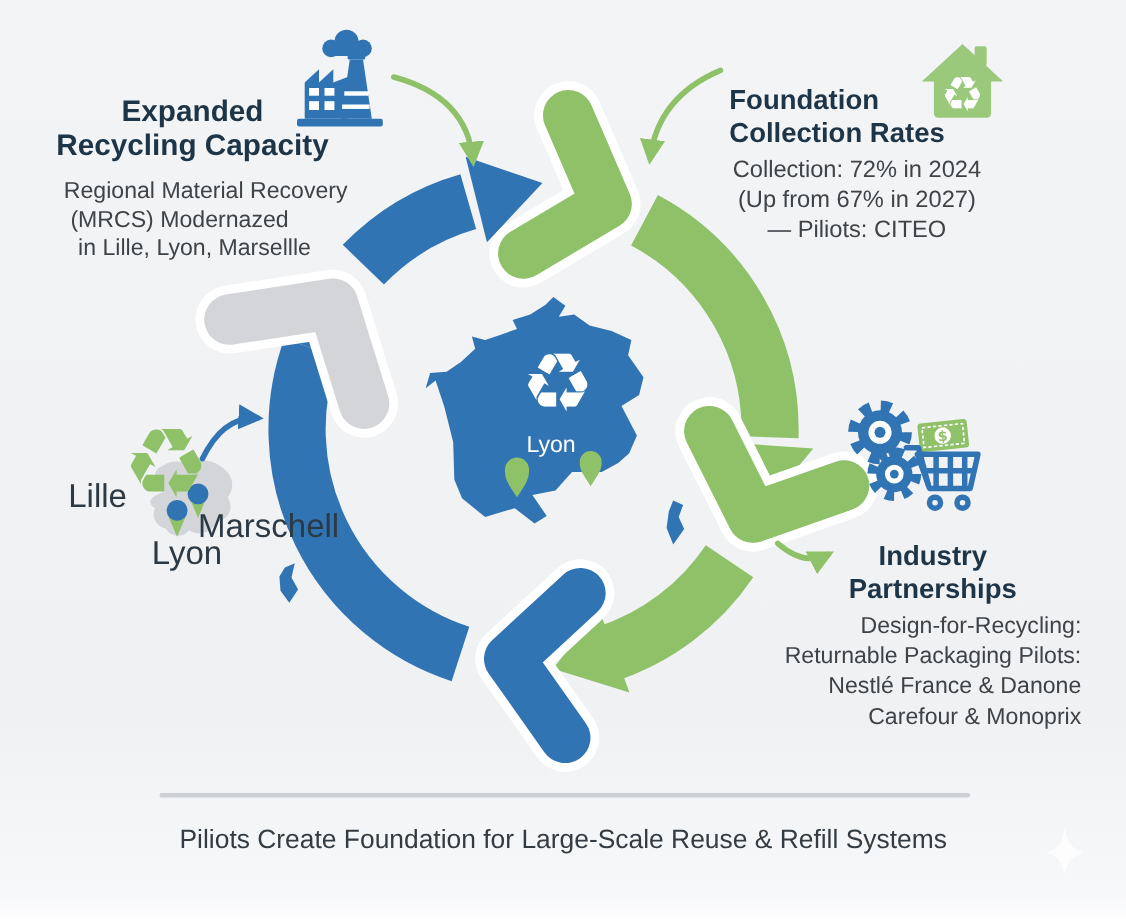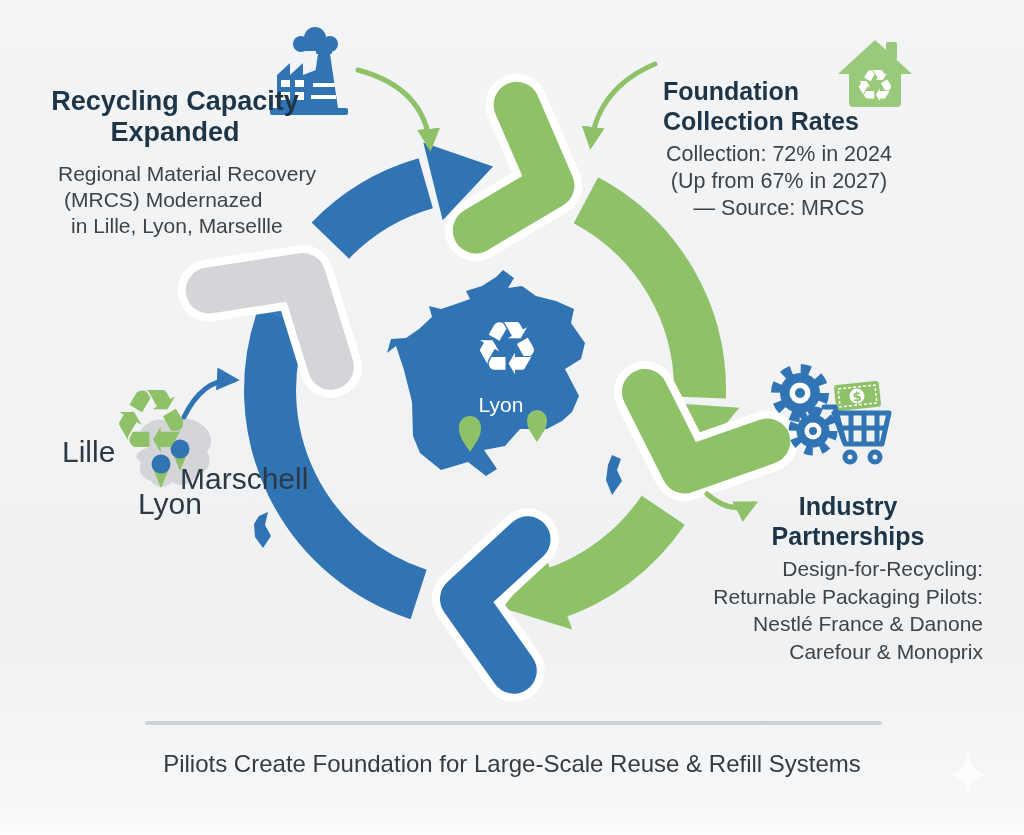--- a/index.html
+++ b/index.html
@@ -167,37 +167,37 @@
       <path class="cart s-blue" d="M 834 413 H 889 L 882 444 H 845 Z"></path>
       <path class="cart s-blue" d="M 851 414 V 443 M 864 414 V 443 M 877 414 V 443 M 840 428 H 885"></path>
       <circle class="f-none s-blue" cx="850" cy="457" r="5" stroke-width="5"></circle>
       <circle class="f-none s-blue" cx="875" cy="457" r="5" stroke-width="5"></circle>
     </g>
 
     <path fill="#ffffff" opacity="0.75" d="M 968 752 C 971 768 974 771 986 775 C 974 779 971 782 968 796 C 965 782 962 779 951 775 C 962 771 965 768 968 752 Z"></path>
   </svg>
 
   <div class="txt t-capacity-title h-title">
+    <span>Expanded</span>
     <span>Recycling Capacity</span>
-    <span>Expanded</span>
   </div>
   <div class="txt t-capacity-body">
     <span>Regional Material Recovery</span>
     <span class="ind1">(MRCS) Modernazed</span>
     <span class="ind2">in Lille, Lyon, Marsellle</span>
   </div>
 
   <div class="txt t-rates-title h-title">
     <span>Foundation</span>
     <span>Collection Rates</span>
   </div>
   <div class="txt t-rates-body">
     <span>Collection: 72% in 2024</span>
     <span>(Up from 67% in 2027)</span>
-    <span>— Source: MRCS</span>
+    <span>— Piliots: CITEO</span>
   </div>
 
   <div class="txt t-partners-title h-title">
     <span>Industry</span>
     <span>Partnerships</span>
   </div>
   <div class="txt t-partners-body">
     <span>Design-for-Recycling:</span>
     <span>Returnable Packaging Pilots:</span>
     <span>Nestlé France &amp; Danone</span>

